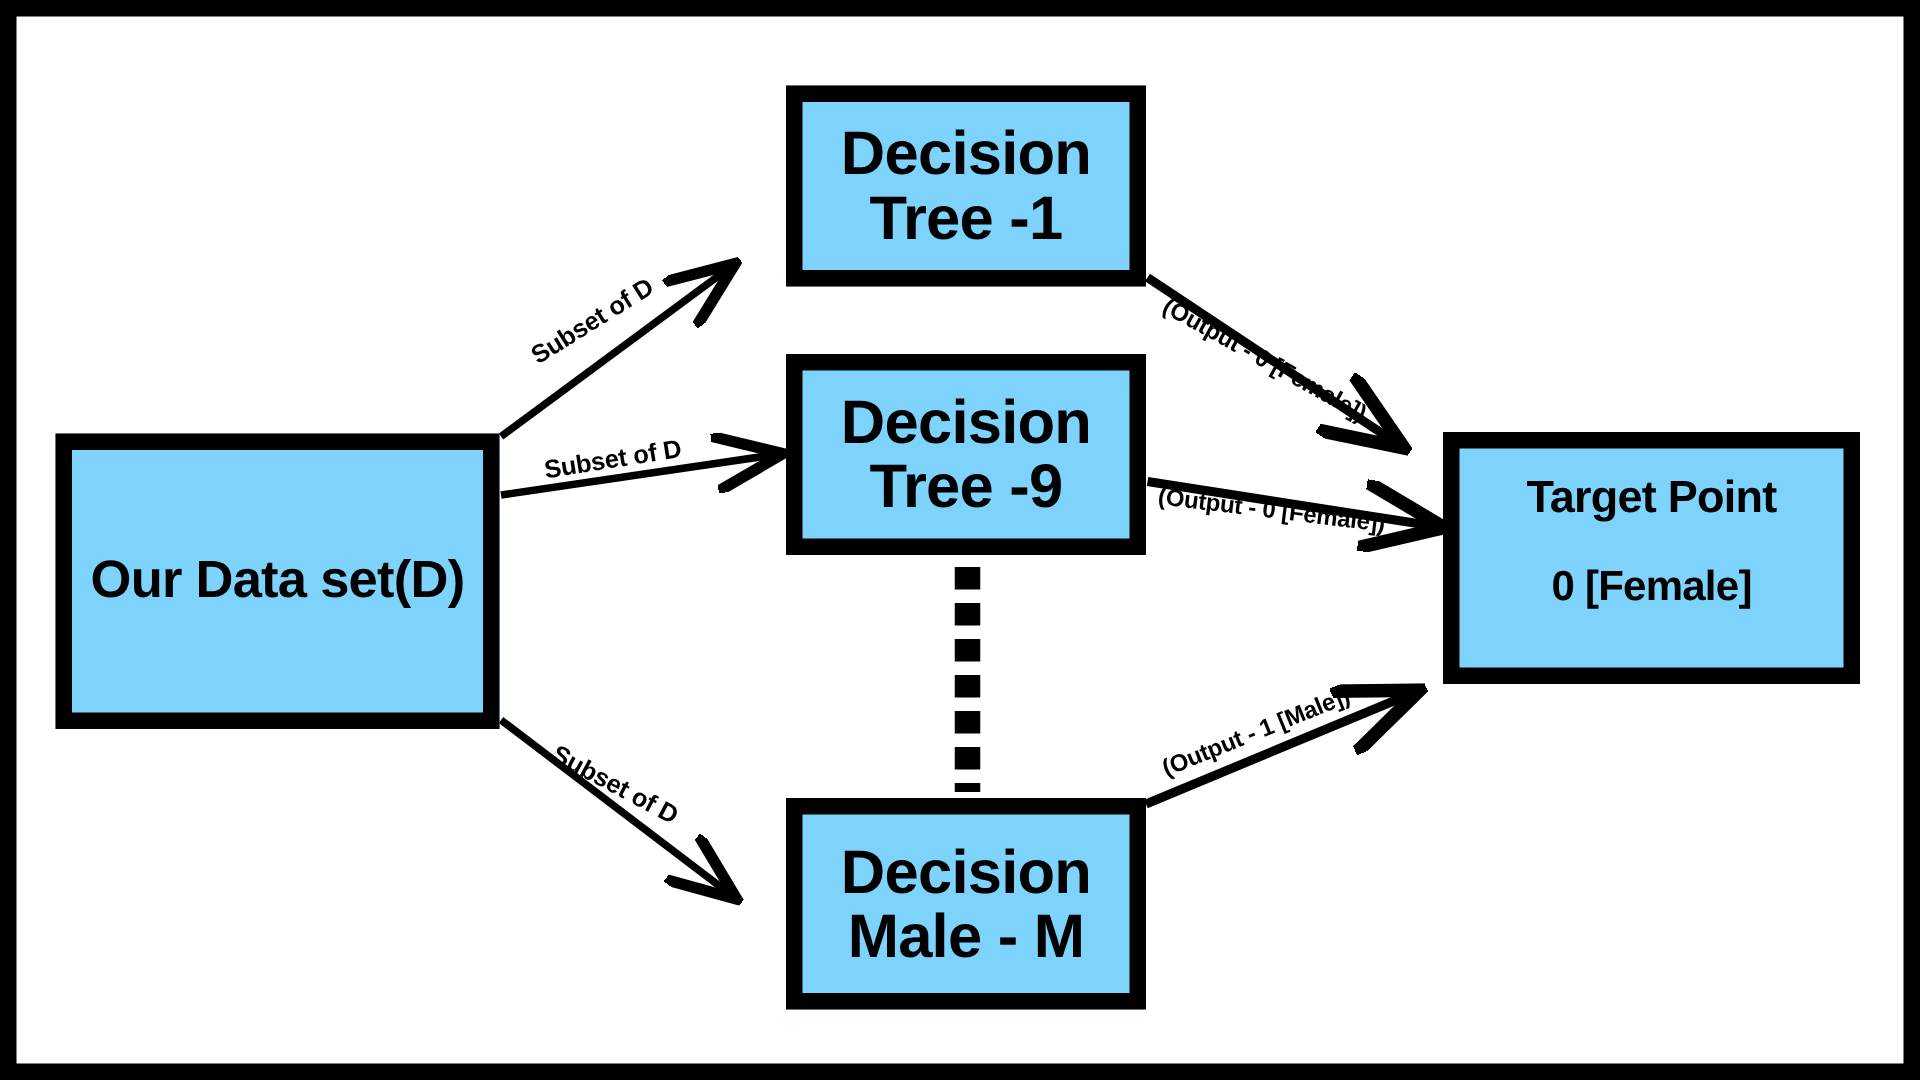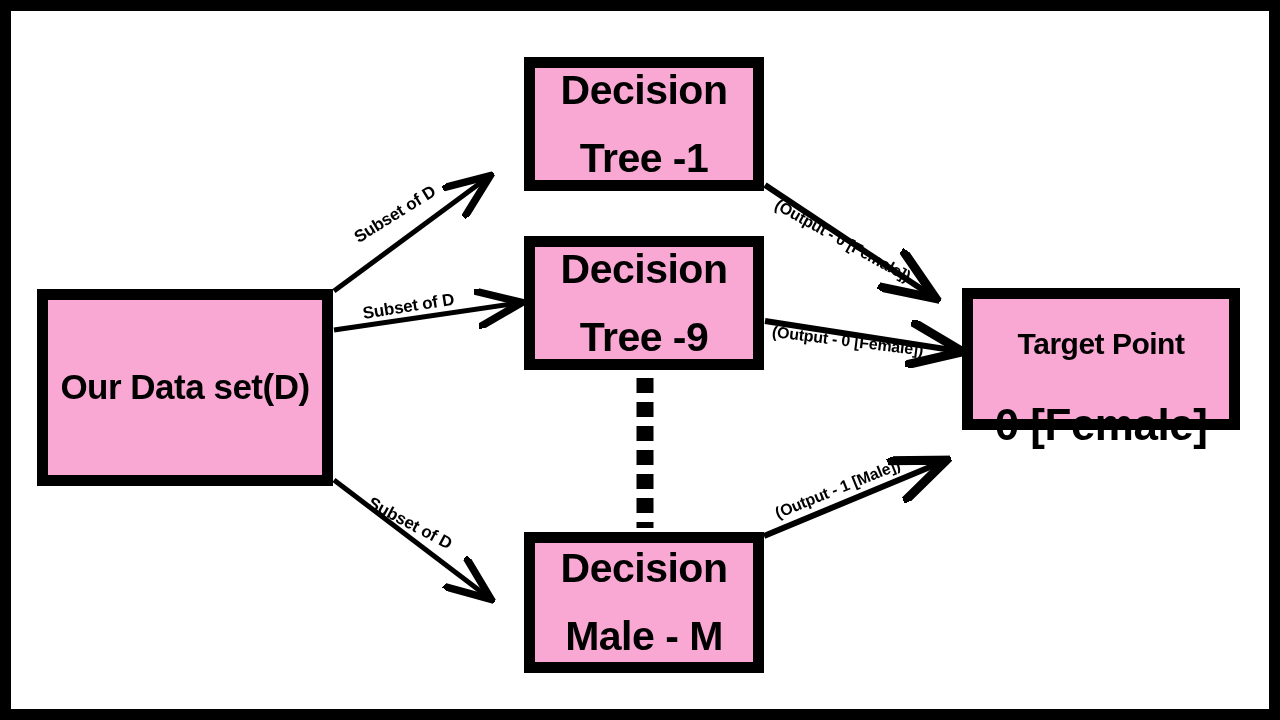--- a/index.html
+++ b/index.html
@@ -33,32 +33,31 @@
   
   #connectors {
     position: absolute;
     left: 0; top: 0;
     width: 1280px;
     height: 720px;
   }
   
   .node {
     position: absolute;
-    background: #f9a8d4;
+    background: #7dd3fc;
     border: 11px solid #000000;
     box-sizing: border-box;
     display: flex;
     flex-direction: column;
     align-items: center;
     justify-content: center;
     text-align: center;
     color: #000000;
     font-weight: 700;
     letter-spacing: -0.5px;
-    gap: 25px;
   }
   .node .line {
     display: block;
     white-space: nowrap;
     line-height: 1.04;
   }
   
   #node-dataset {
     left: 37px;
     top: 289px;
@@ -86,33 +85,33 @@
     top: 532px;
     width: 240px;
     height: 141px;
     font-size: 41px;
   }
   
   #node-target {
     left: 962px;
     top: 288px;
     width: 278px;
-    height: 142px;
+    height: 168px;
     justify-content: flex-start;
-    padding-top: 28px;
+    padding-top: 16px;
   }
   #node-target .target-title {
     font-size: 30px;
     line-height: 1.1;
     white-space: nowrap;
   }
   #node-target .target-value {
-    font-size: 44px;
+    font-size: 28px;
     line-height: 1.1;
-    margin-top: 16px;
+    margin-top: 28px;
     white-space: nowrap;
   }
   
   .edge-label {
     position: absolute;
     font-weight: 700;
     color: #000000;
     white-space: nowrap;
     transform-origin: 0 50%;
     letter-spacing: -0.2px;

